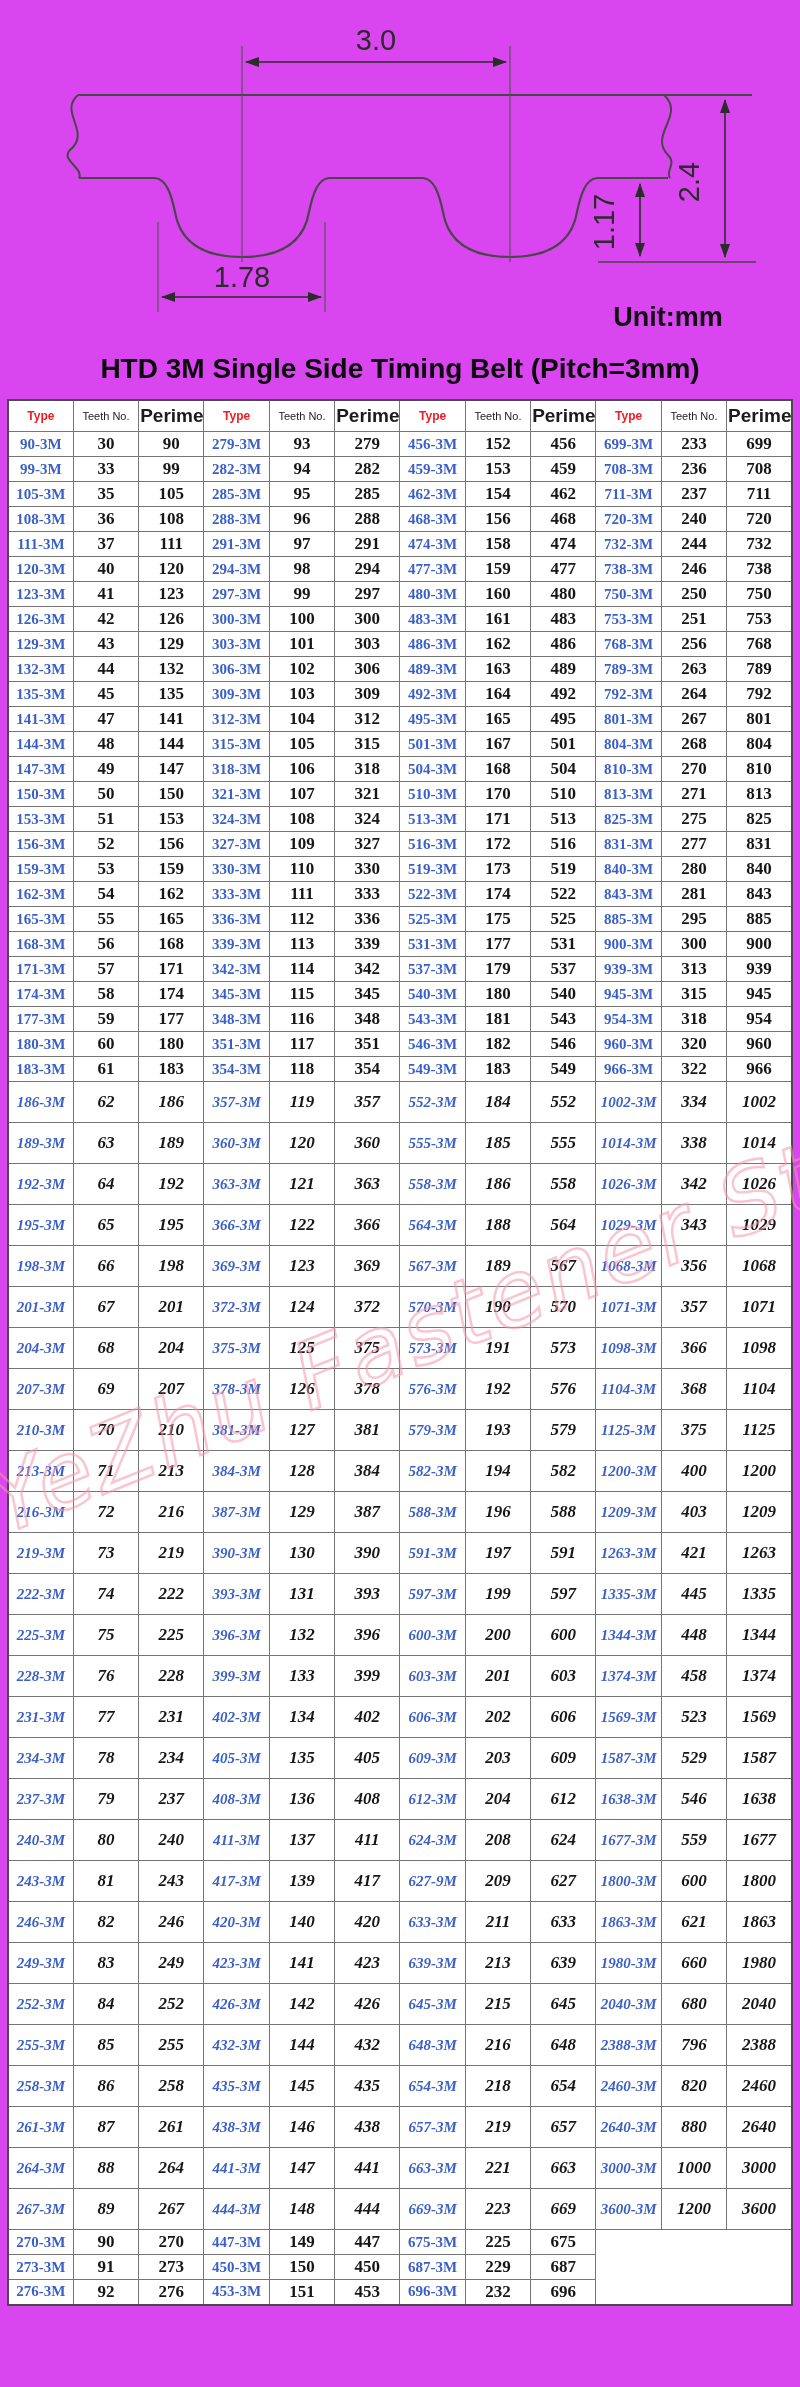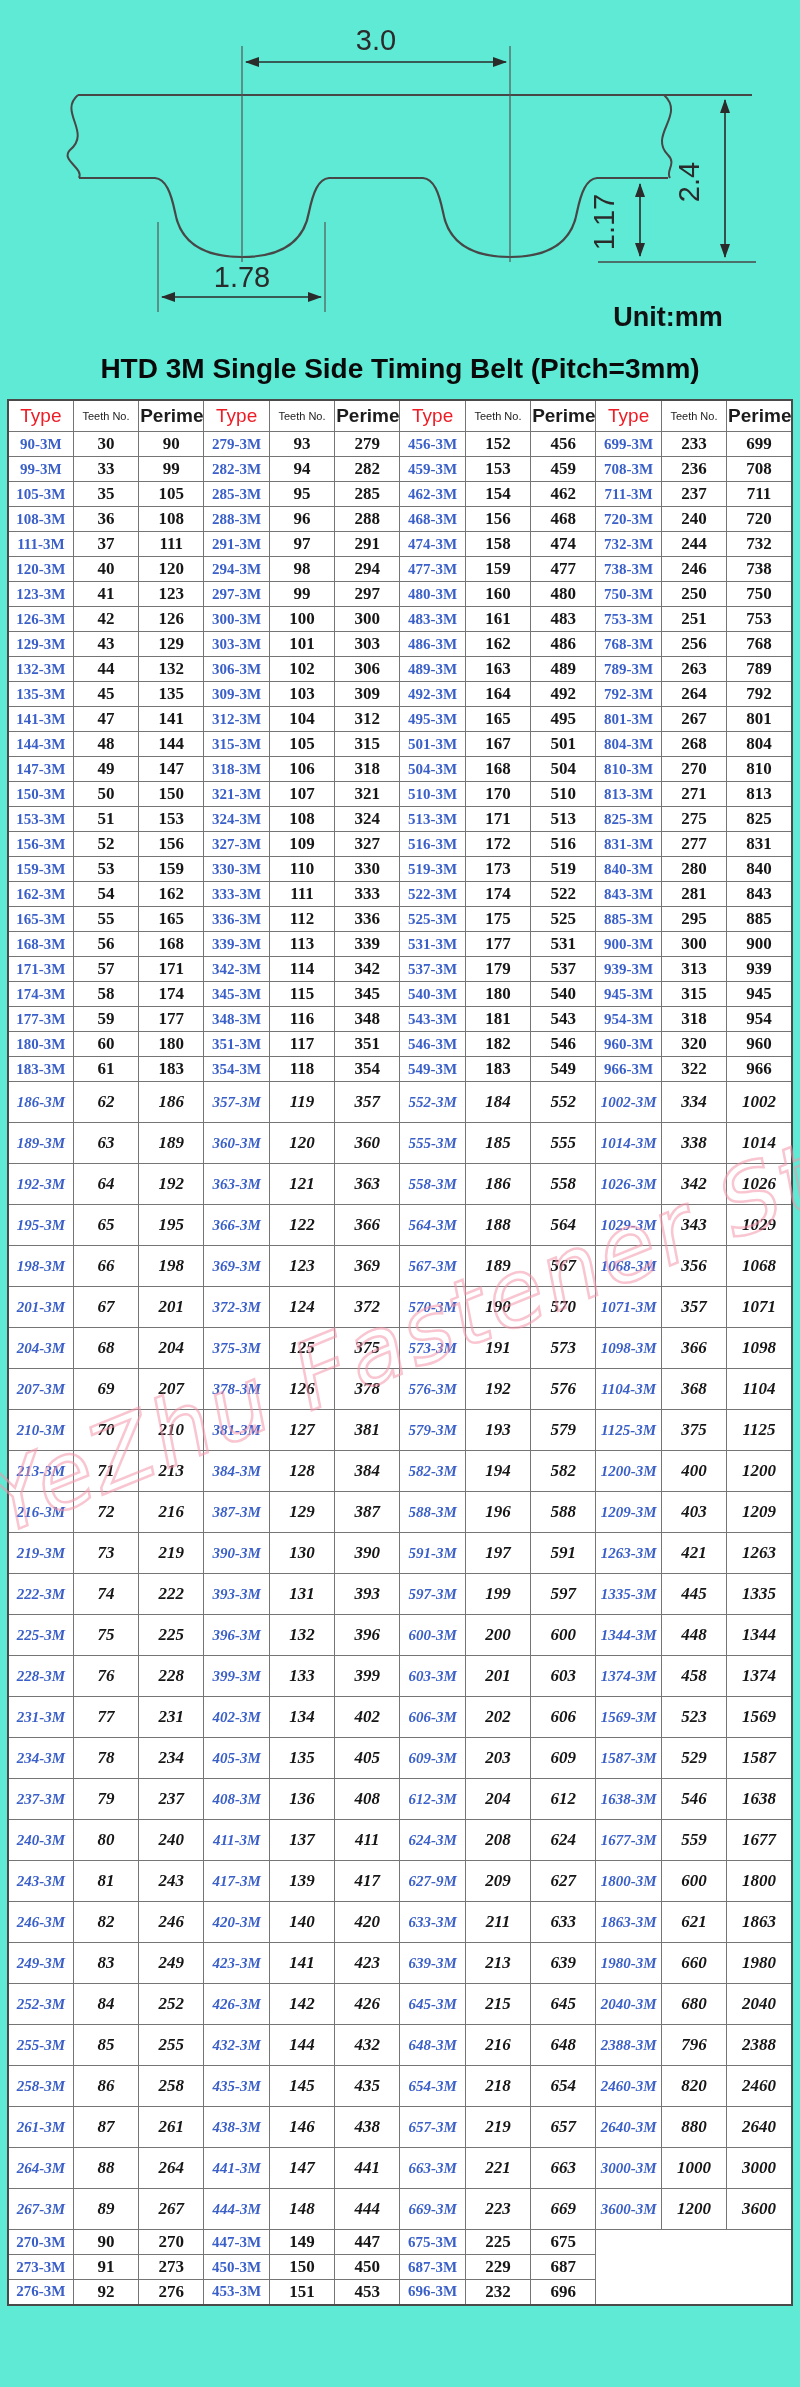--- a/index.html
+++ b/index.html
@@ -1,21 +1,21 @@
 <!DOCTYPE html>
 <html><head>
 <meta charset="utf-8">
 <style>
   html,body{margin:0;padding:0;background:#ffffff;}
   .page{
     position:relative;
     width:800px;
     height:2387px;
     margin:0 auto;
-    background:#5eead4;
+    background:#d946ef;
     overflow:hidden;
     font-family:"Liberation Sans",sans-serif;
   }
   
   .diagram-wrap{position:relative;width:800px;height:335px;}
   .diagram-wrap svg{display:block;}
   .dim-label{font-family:"Liberation Sans",sans-serif;font-size:29px;fill:#2b2b2b;}
   .unit-label{font-family:"Liberation Sans",sans-serif;font-size:27px;font-weight:bold;fill:#111;}
   
   .page-title{
@@ -36,21 +36,21 @@
     border:2px solid #4a4a4a;
     background:#fff;
   }
   table.belt th, table.belt td{
     border:1px solid #757575;
     text-align:center;
     vertical-align:middle;
     padding:1px 1px;
     overflow:hidden;
   }
-  th.h-type{color:#ee1c25;font-size:19px;font-weight:normal;height:28px;}
+  th.h-type{color:#ee1c25;font-size:12px;font-weight:bold;height:28px;}
   th.h-teeth{color:#1c1c1c;font-size:11px;font-weight:normal;}
   th.h-peri{color:#1c1c1c;font-size:19px;font-weight:bold;}
   td.type{
     color:#3a5fc8;font-weight:bold;font-size:15px;
     font-family:"Liberation Serif",serif;
     word-break:break-all;line-height:1.25;
   }
   td.num{
     color:#161616;font-weight:bold;font-size:17px;
     font-family:"Liberation Serif",serif;

